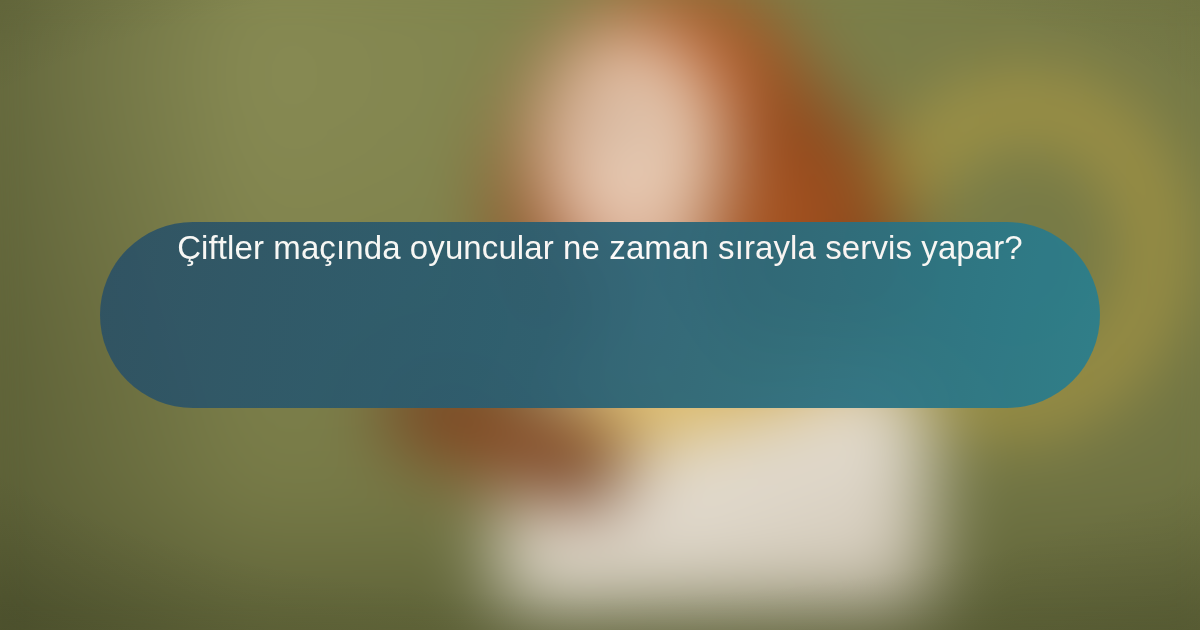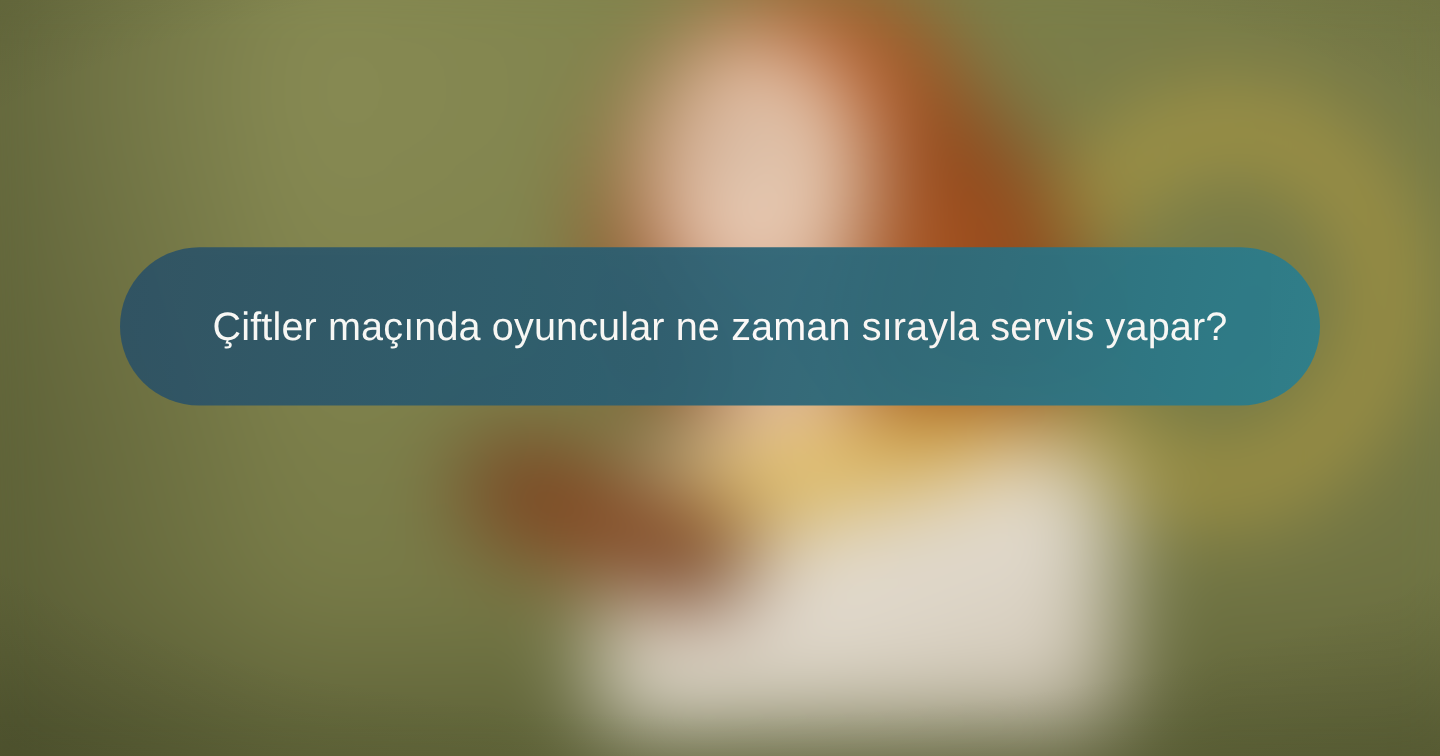--- a/index.html
+++ b/index.html
@@ -144,28 +144,28 @@
   .vignette {
     position: absolute;
     inset: 0;
     background: radial-gradient(120% 95% at 50% 45%, rgba(0,0,0,0) 52%, rgba(30,34,16,0.30) 100%);
   }
 
   
   .pill {
     position: absolute;
     left: 100px;
-    top: 206px;
+    top: 222px;
     width: 1000px;
-    height: 132px;
+    height: 186px;
     border-radius: 93px;
     background: linear-gradient(100deg, #2e5264 0%, #2b5f72 45%, #2b7f8e 100%);
     opacity: 0.94;
     display: flex;
-    align-items: center;
+    align-items: flex-start;
     justify-content: center;
     box-sizing: border-box;
     padding: 0 70px;
   }
   .pill-title {
     color: #ffffff;
     font-size: 33px;
     line-height: 1.55;
     text-align: center;
     font-weight: 400;

